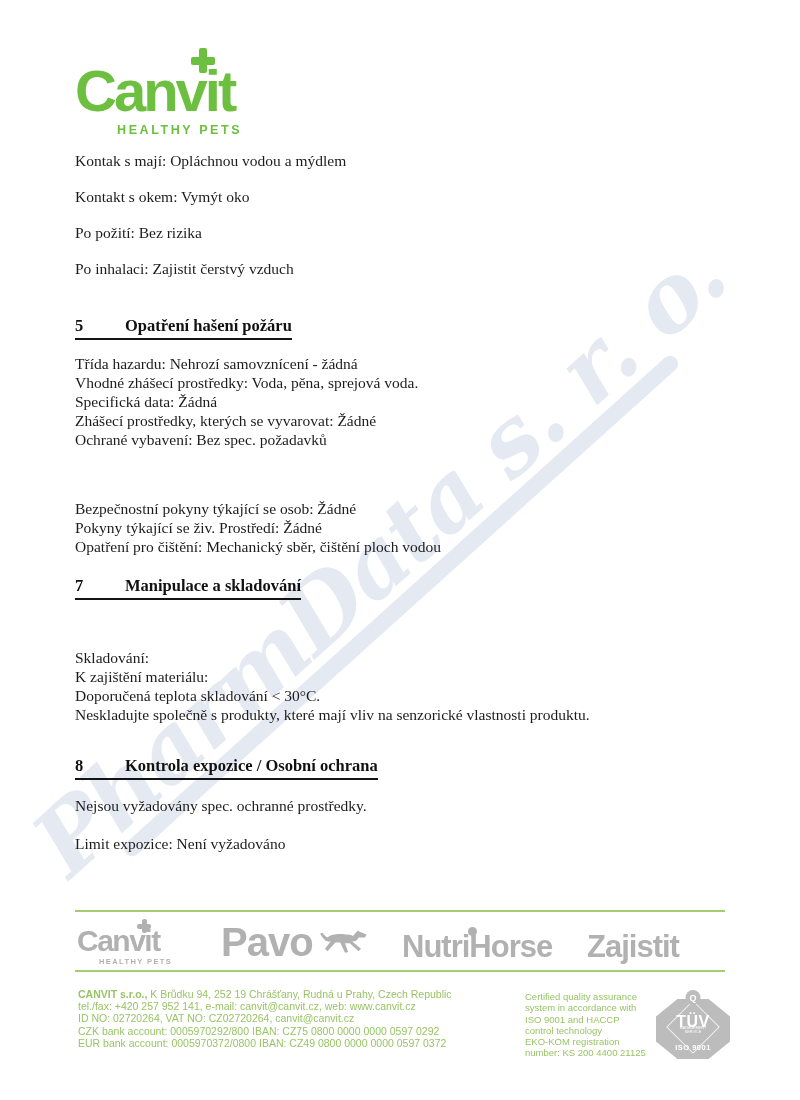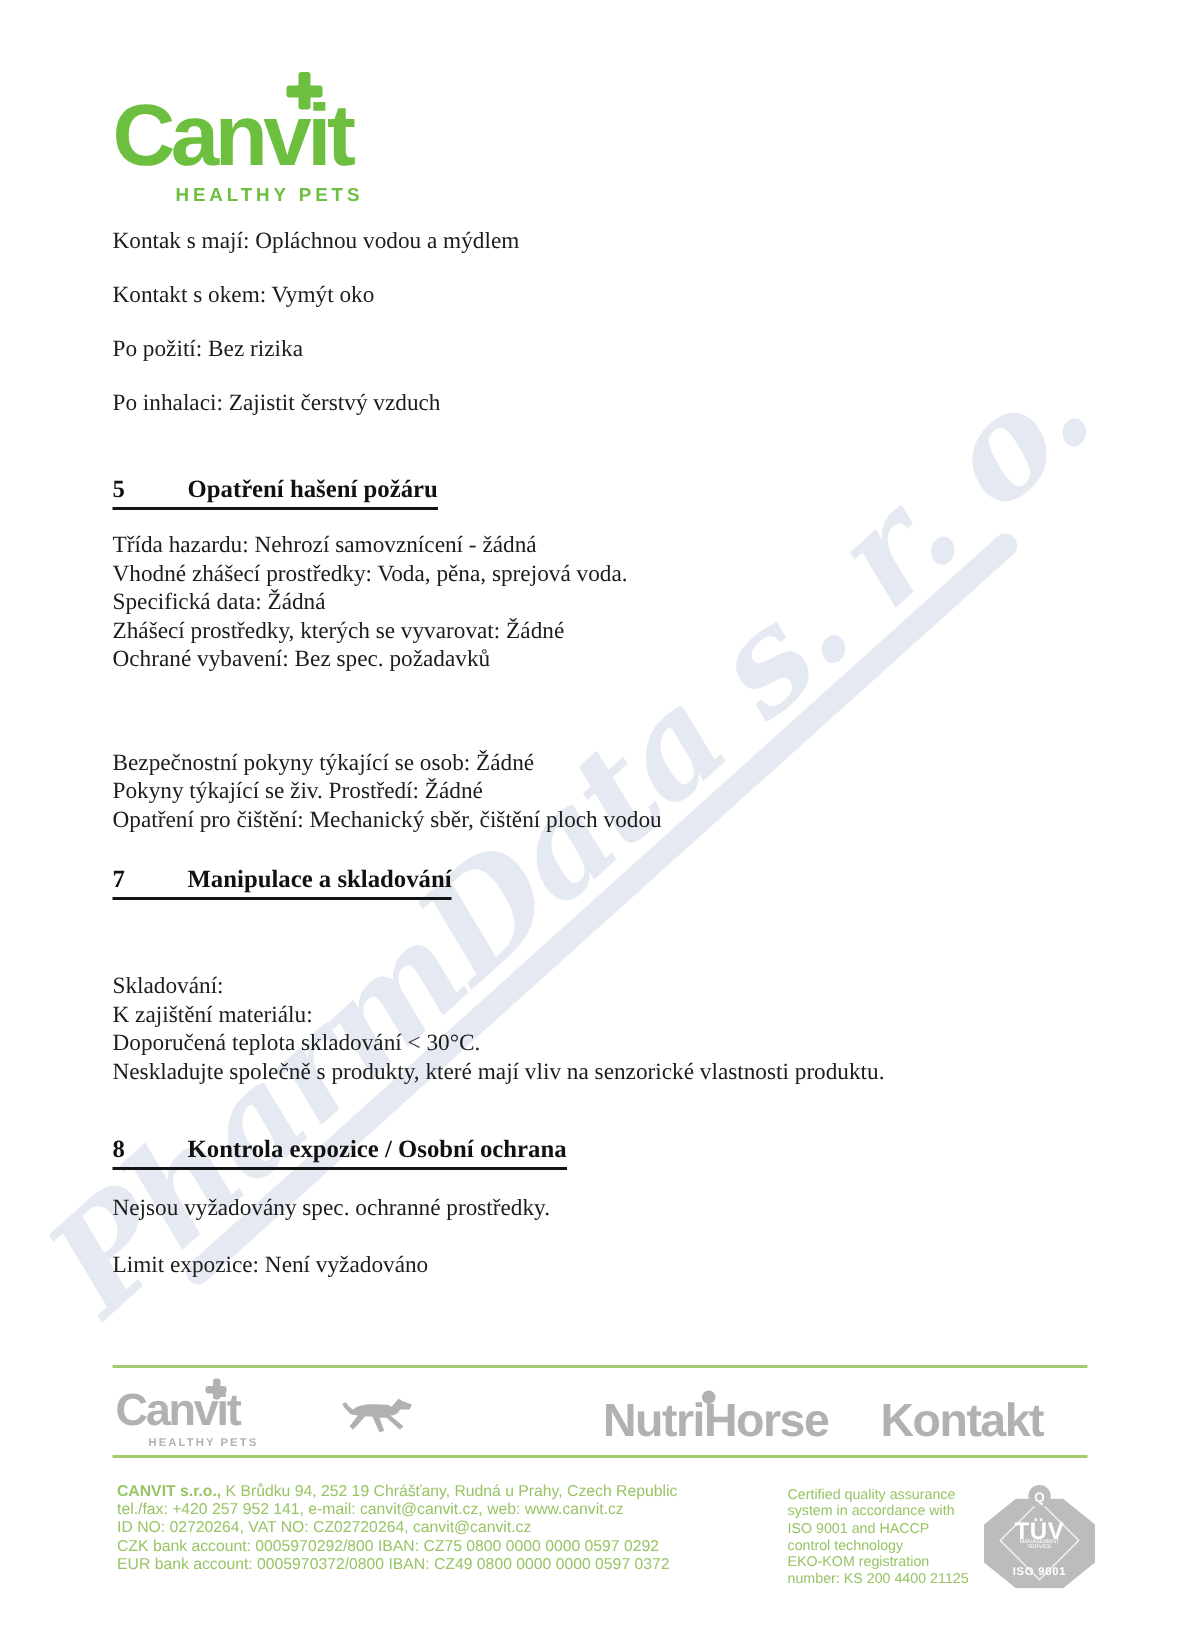--- a/index.html
+++ b/index.html
@@ -140,30 +140,31 @@
 
   <div class="z rule rule-top"></div>
 
   <div class="z brands">
     <div class="brand brand-canvit">
       <span class="plus plus-small"></span>
       <div class="bc-word">Canvit</div>
       <div class="bc-tag">HEALTHY PETS</div>
     </div>
     <div class="brand brand-pavo">
+      <span class="pavo-word">Pavo</span>
       <svg class="pavo-horse" width="52" height="32" viewBox="0 0 64 40" aria-hidden="true">
         <path fill="#b1b1b1" d="M6 14 C4 12 2 10 1 7 L4 6 C6 9 8 11 10 12 C14 8 24 7 32 8 C36 8 40 8 42 10 L48 3 L51 5 L59 8 L57 12 L49 12 C48 15 45 17 41 17 L52 26 L49 29 L38 19 L32 19 L36 30 L32 31 L26 18 L20 18 L10 29 L7 26 L14 17 C10 17 7 16 6 14 Z"></path>
       </svg>
     </div>
     <div class="brand brand-nutrihorse">
       <span class="bn-word">NutriHorse</span>
       <span class="nh-dot"></span>
     </div>
     <div class="brand brand-nutrican">
-      <span class="bn-word">Kontakt</span>
+      <span class="bn-word">Zajistit</span>
     </div>
   </div>
 
   <div class="z rule rule-bottom"></div>
 
   <div class="z contact">
     <div><span class="cb">CANVIT s.r.o.,</span> <span>K Brůdku 94, 252 19 Chrášťany, Rudná u Prahy, Czech Republic</span></div>
     <div>tel./fax: +420 257 952 141, e-mail: canvit@canvit.cz, web: www.canvit.cz</div>
     <div>ID NO: 02720264, VAT NO: CZ02720264, canvit@canvit.cz</div>
     <div>CZK bank account: 0005970292/800 IBAN: CZ75 0800 0000 0000 0597 0292</div>

